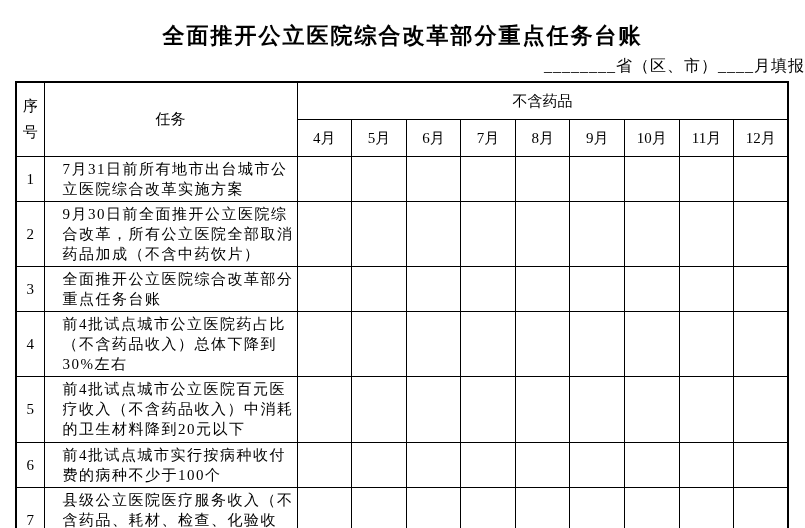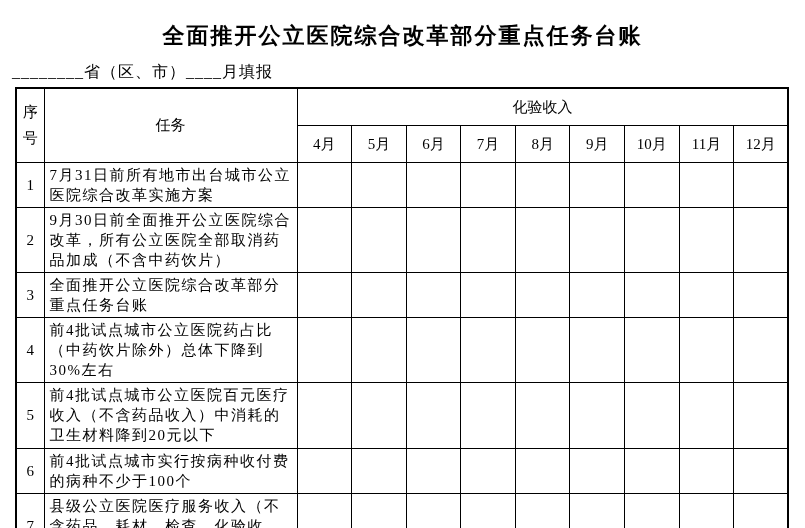--- a/index.html
+++ b/index.html
@@ -13,25 +13,25 @@
   .page { width: 805px; height: 528px; position: relative; }
   .doc-title {
     margin-top: 20px;
     text-align: center;
     font-size: 22px;
     font-weight: bold;
     letter-spacing: 2px;
     line-height: 32px;
   }
   .doc-subtitle {
-    text-align: left;
+    text-align: right;
     font-size: 16px;
     letter-spacing: 1px;
     line-height: 24px;
-    margin-top: 8px;
+    margin-top: 2px;
     padding-left: 12px;
   }
   table.task-table {
     border-collapse: collapse;
     table-layout: fixed;
     margin-left: 15px;
     margin-top: 3px;
     width: 773px;
     border: 2px solid #000;
   }
@@ -43,21 +43,21 @@
     text-align: center;
     line-height: 20px;
   }
   col.c-index { width: 28px; }
   col.c-task  { width: 253px; }
   col.c-month { width: 54.6px; }
   thead tr { height: 37px; }
   th.index-head { padding: 0 0; line-height: 26px; word-break: break-all; }
   td.task-cell {
     text-align: left;
-    padding: 2px 3px 2px 5px;
+    padding: 2px 3px 2px 18px;
     letter-spacing: 1.5px;
   }
   td.no-cell { font-size: 15px; }
   tbody tr:nth-child(1) { height: 45px; }
   tbody tr:nth-child(2) { height: 61px; }
   tbody tr:nth-child(3) { height: 44px; }
   tbody tr:nth-child(4) { height: 45px; }
   tbody tr:nth-child(5) { height: 66px; }
   tbody tr:nth-child(6) { height: 45px; }
   tbody tr:nth-child(7) { height: 62px; }
@@ -82,21 +82,21 @@
         <col class="c-month">
         <col class="c-month">
       <col class="c-month">
         <col class="c-month">
         <col class="c-month">
     </colgroup>
     <thead>
       <tr>
         <th rowspan="2" class="index-head">序号</th>
         <th rowspan="2">任务</th>
-        <th colspan="9">化验收入</th>
+        <th colspan="9">不含药品</th>
       </tr>
       <tr>
         <th>4月</th>
         <th>5月</th>
         <th>6月</th>
         <th>7月</th>
         <th>8月</th>
         <th>9月</th>
         <th>10月</th>
         <th>11月</th>
@@ -138,21 +138,21 @@
           <td></td>
           <td></td>
           <td></td>
           <td></td>
           <td></td>
           <td></td>
           <td></td>
         </tr>
       <tr>
         <td class="no-cell">4</td>
-        <td class="task-cell">前4批试点城市公立医院药占比（中药饮片除外）总体下降到30%左右</td>
+        <td class="task-cell">前4批试点城市公立医院药占比（不含药品收入）总体下降到30%左右</td>
       <td></td>
           <td></td>
           <td></td>
           <td></td>
           <td></td>
           <td></td>
           <td></td>
           <td></td>
           <td></td>
         </tr>

